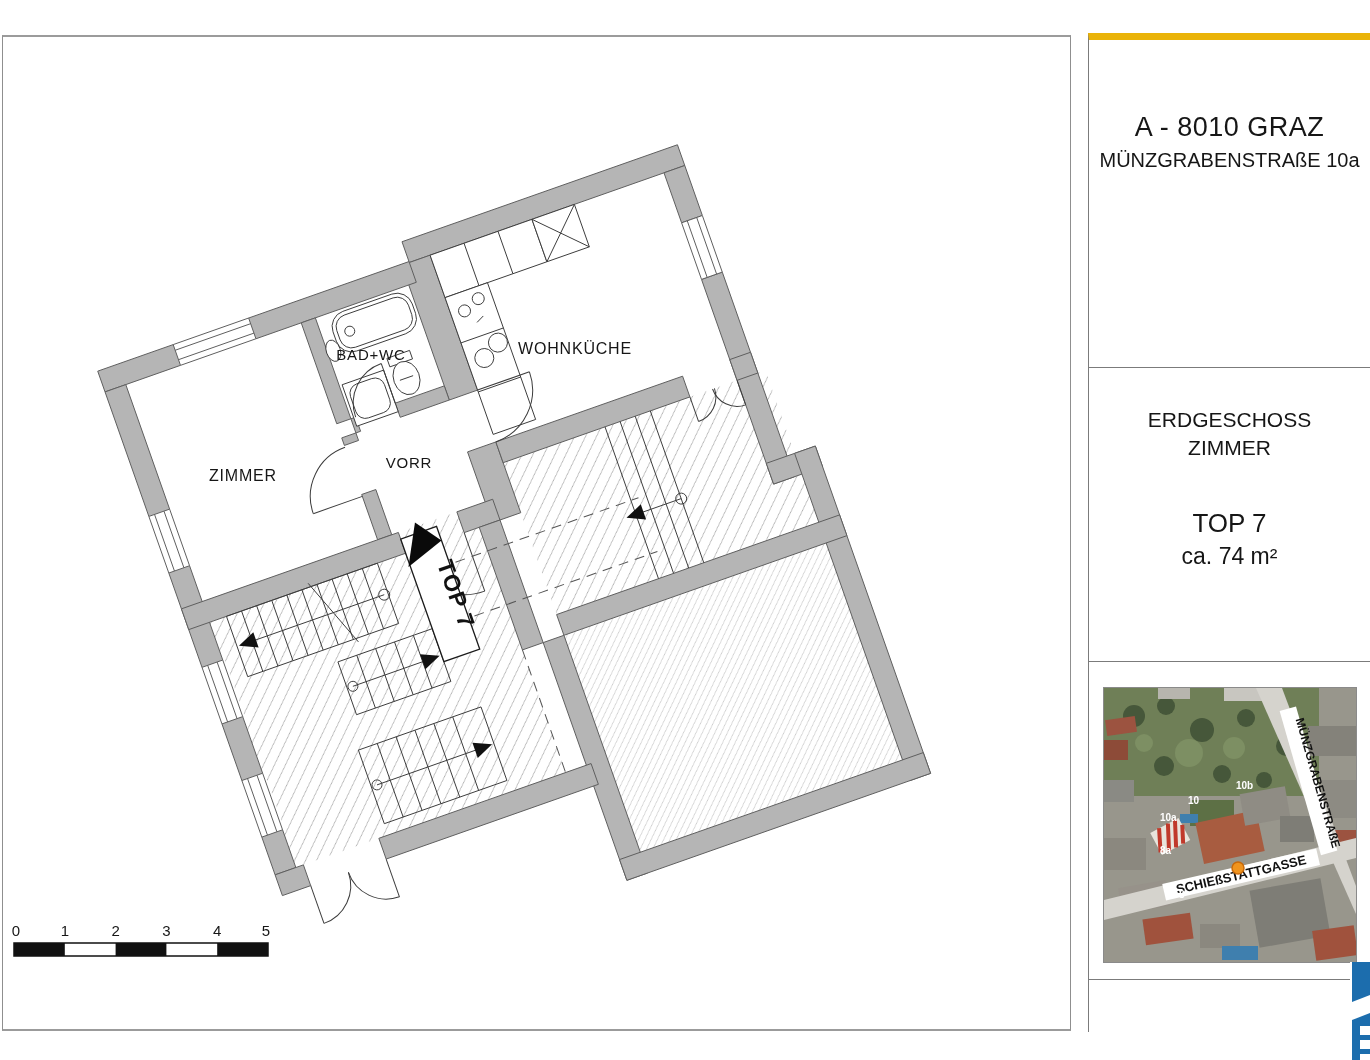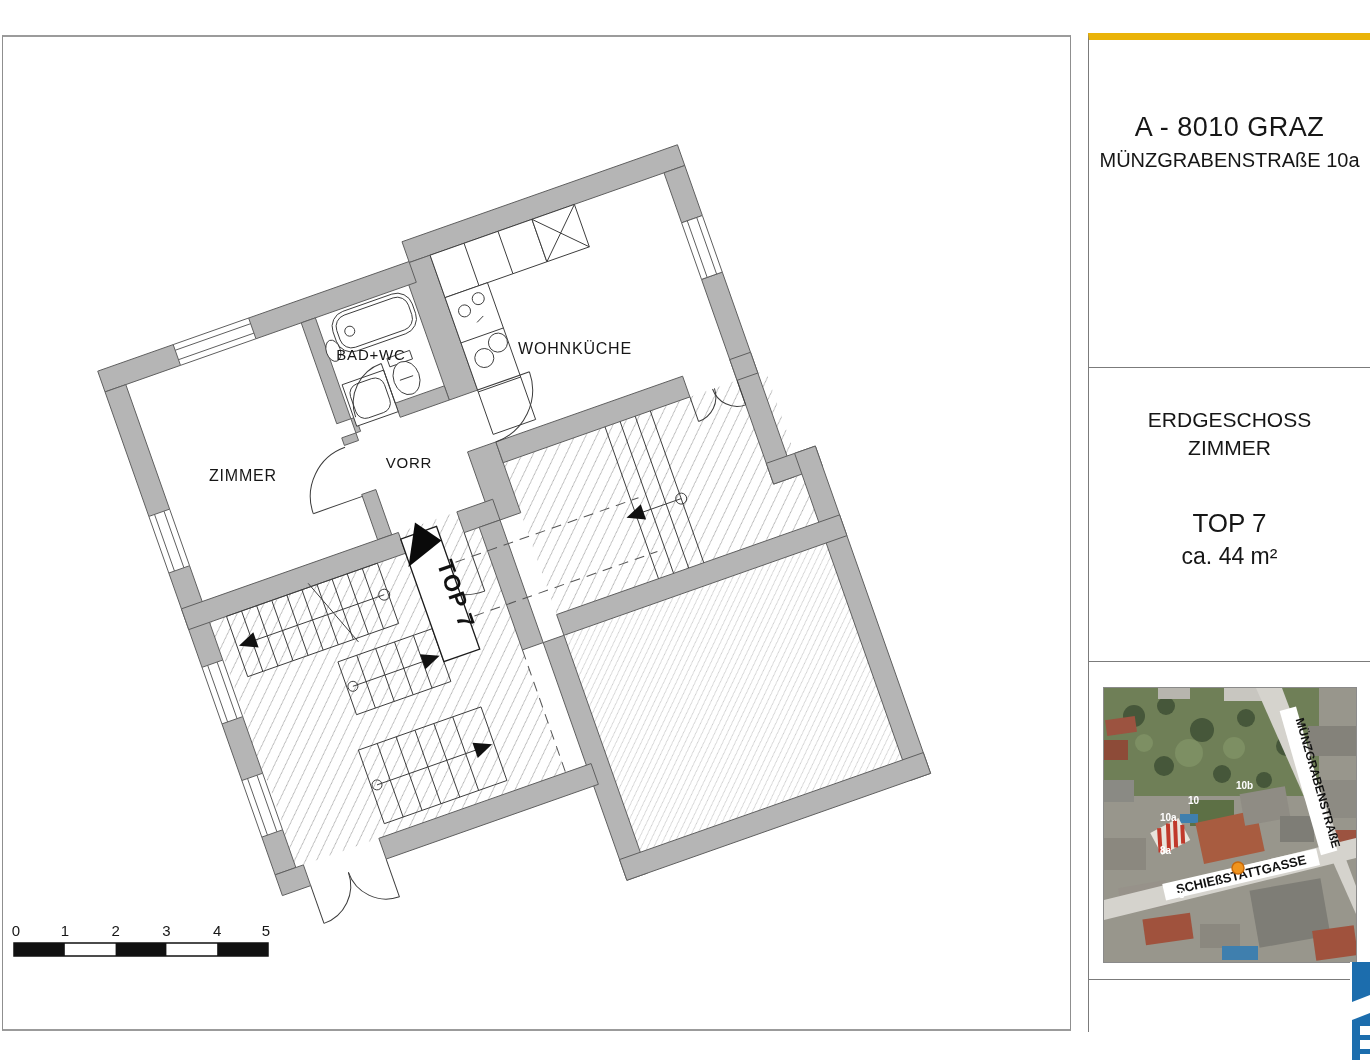--- a/index.html
+++ b/index.html
@@ -254,21 +254,21 @@
 
 <div class="panel">
   <div class="panel-sec sec1">
     <div class="l1">A - 8010 GRAZ</div>
     <div class="l2">MÜNZGRABENSTRAßE 10a</div>
   </div>
   <div class="panel-sec sec2">
     <div class="l1">ERDGESCHOSS</div>
     <div class="l2">ZIMMER</div>
     <div class="unit">TOP 7</div>
-    <div class="area">ca. 44 m²</div>
+    <div class="area">ca. 74 m²</div>
   </div>
   <div class="panel-sec sec3">
     <div class="map-wrap">
       <svg width="252" height="274" viewBox="0 0 252 274">
         <rect x="0" y="0" width="252" height="274" fill="#98968c"></rect>
 
         <rect x="0" y="0" width="215" height="108" fill="#6f7f57"></rect>
         <g fill="#46573a">
           <circle cx="30" cy="28" r="11"></circle>
             <circle cx="62" cy="18" r="9"></circle>

